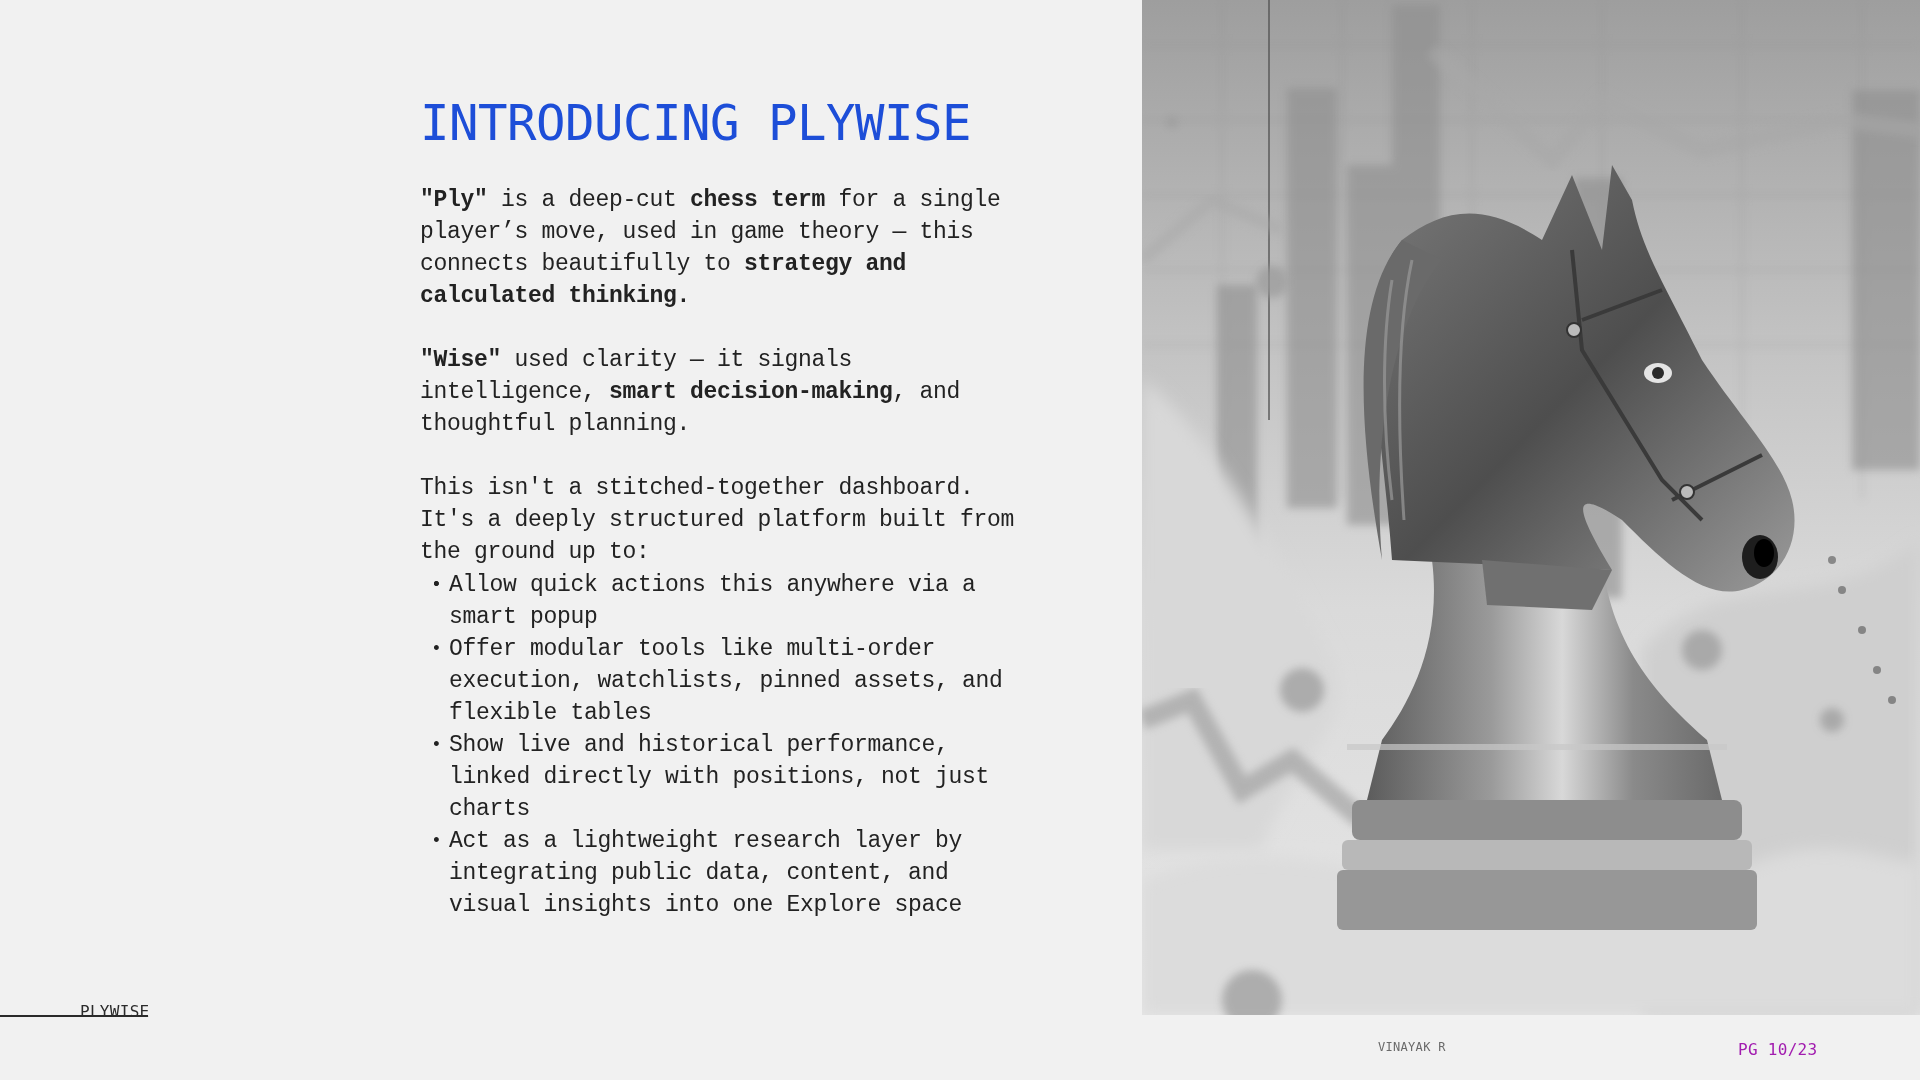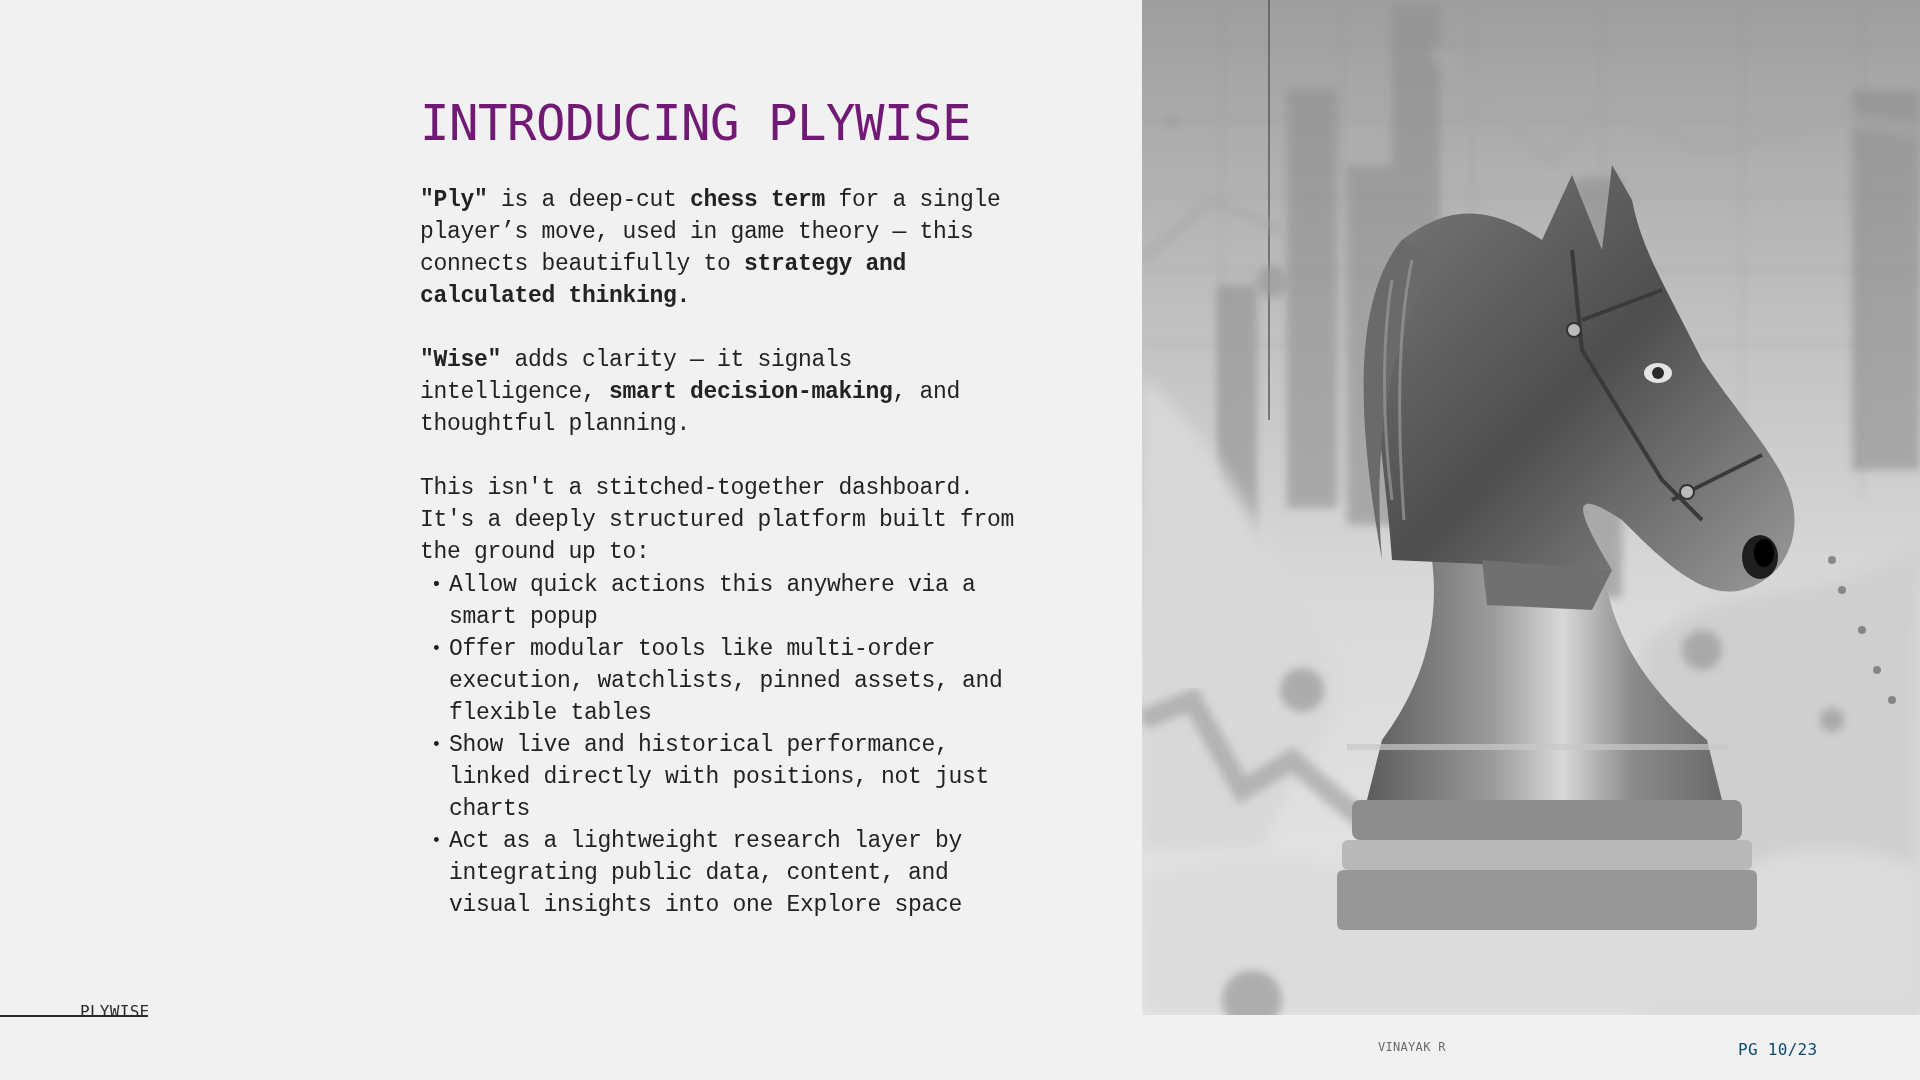--- a/index.html
+++ b/index.html
@@ -7,21 +7,21 @@
       width:1920px; height:1080px; overflow:hidden; position:relative;
       background:#f1f1f1; color:#222;
       font-family:"DejaVu Sans Mono","Liberation Mono",monospace;
     }
     .content {
       position:absolute; left:420px; top:94px; width:620px;
     }
     .title {
       font-family:"DejaVu Sans Mono","Liberation Mono",monospace;
       font-weight:400; font-size:49px; letter-spacing:-0.5px;
-      line-height:60px; margin:0 0 30px 0; color:#701a75; white-space:nowrap;
+      line-height:60px; margin:0 0 30px 0; color:#1d4ed8; white-space:nowrap;
     }
     .para {
       font-size:23px; line-height:32px; margin:0 0 32px 0; letter-spacing:-0.3px;
       font-family:"Liberation Mono","DejaVu Sans Mono",monospace;
     }
     .para b { font-weight:700; }
     .para.last { margin-bottom:1px; }
     ul.bullets {
       list-style:none; margin:0; padding:0;
       font-size:23px; line-height:32px; letter-spacing:-0.3px;
@@ -31,34 +31,34 @@
     ul.bullets li .dot {
       position:absolute; left:11px; top:0; font-size:18px;
     }
     .hero {
       position:absolute; left:1142px; top:0; width:778px; height:1015px; overflow:hidden;
       background:linear-gradient(180deg,#a4a4a4 0%,#c9c9c9 30%,#dedede 55%,#e8e8e8 100%);
     }
     .footer-rule { position:absolute; left:0; top:1015px; width:148px; height:2px; background:#2a2a2a; }
     .footer-left { position:absolute; left:80px; top:1002px; font-size:16px; color:#2b2b2b; letter-spacing:0.3px; }
     .footer-author { position:absolute; left:1378px; top:1040px; font-size:12px; color:#6a6a6a; letter-spacing:0.3px; }
-    .footer-page { position:absolute; left:1738px; top:1040px; font-size:16px; color:#0c4a6e; letter-spacing:0.3px; }
+    .footer-page { position:absolute; left:1738px; top:1040px; font-size:16px; color:#a21caf; letter-spacing:0.3px; }
   </style>
 </head>
 <body>
 
 <div class="content">
   <h1 class="title">INTRODUCING PLYWISE</h1>
 
   <p class="para">
     <b>"Ply"</b><span> is a deep-cut </span><b>chess term</b><span> for a single player’s move, used in game theory — this connects beautifully to </span><b>strategy and calculated thinking.</b>
   </p>
 
   <p class="para">
-    <b>"Wise"</b><span> adds clarity — it signals intelligence, </span><b>smart decision-making</b><span>, and thoughtful planning.</span>
+    <b>"Wise"</b><span> used clarity — it signals intelligence, </span><b>smart decision-making</b><span>, and thoughtful planning.</span>
   </p>
 
   <p class="para last">
     <span>This isn't a stitched-together dashboard. It's a deeply structured platform built from the ground up to:</span>
   </p>
 
   <ul class="bullets">
     <li><span class="dot">•</span></li>
     <li><span class="dot">•</span><span>Allow quick actions this anywhere via a smart popup</span></li>
     <li><span class="dot">•</span><span>Offer modular tools like multi-order execution, watchlists, pinned assets, and flexible tables</span></li>

